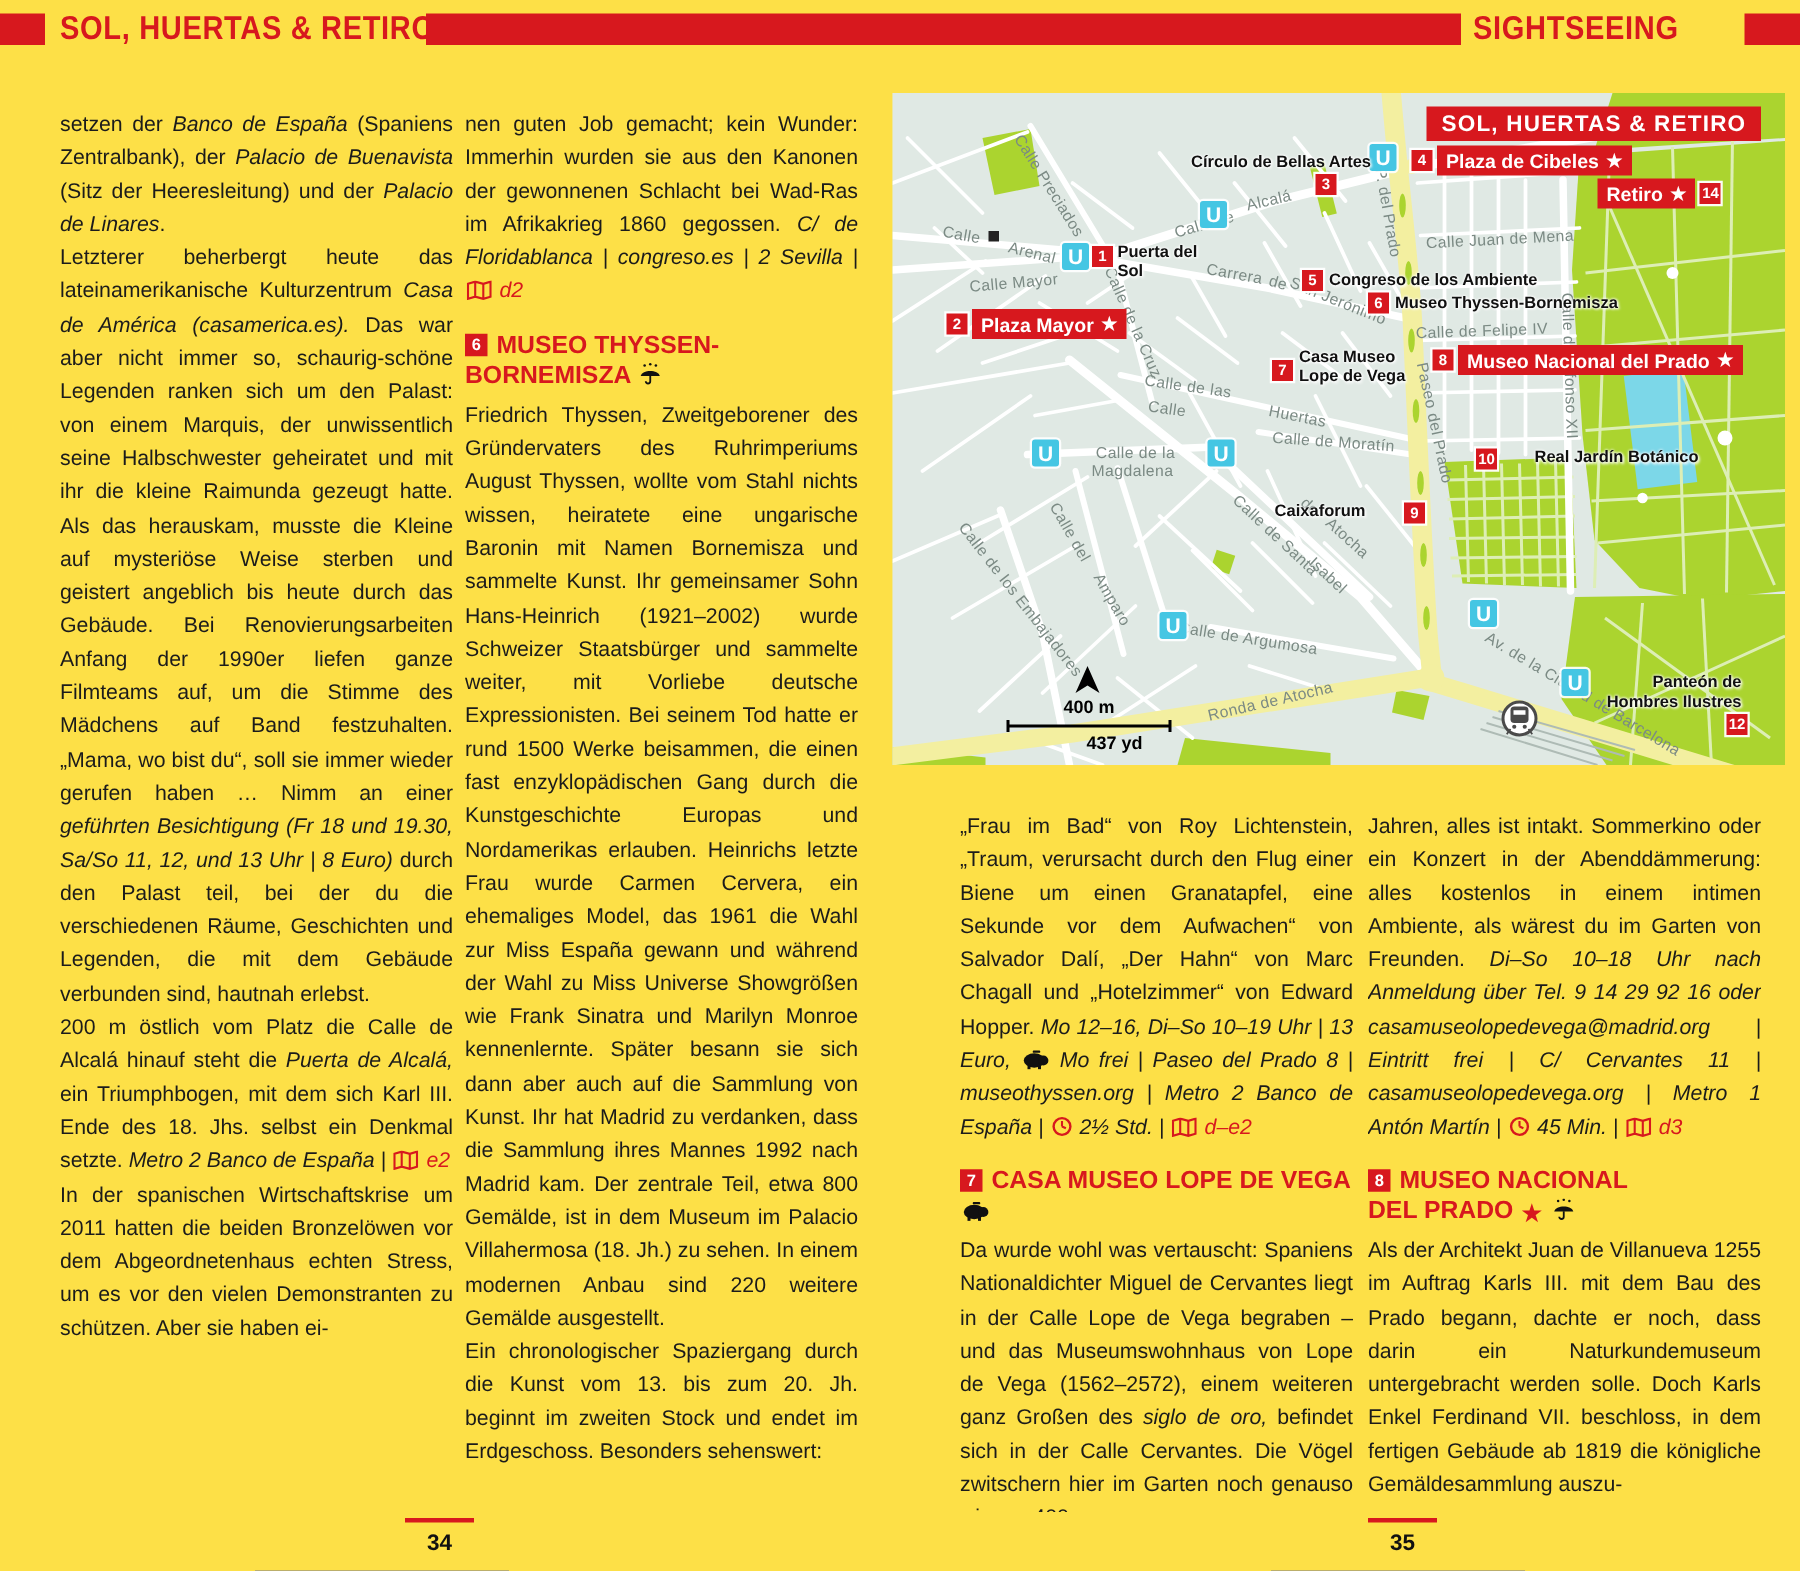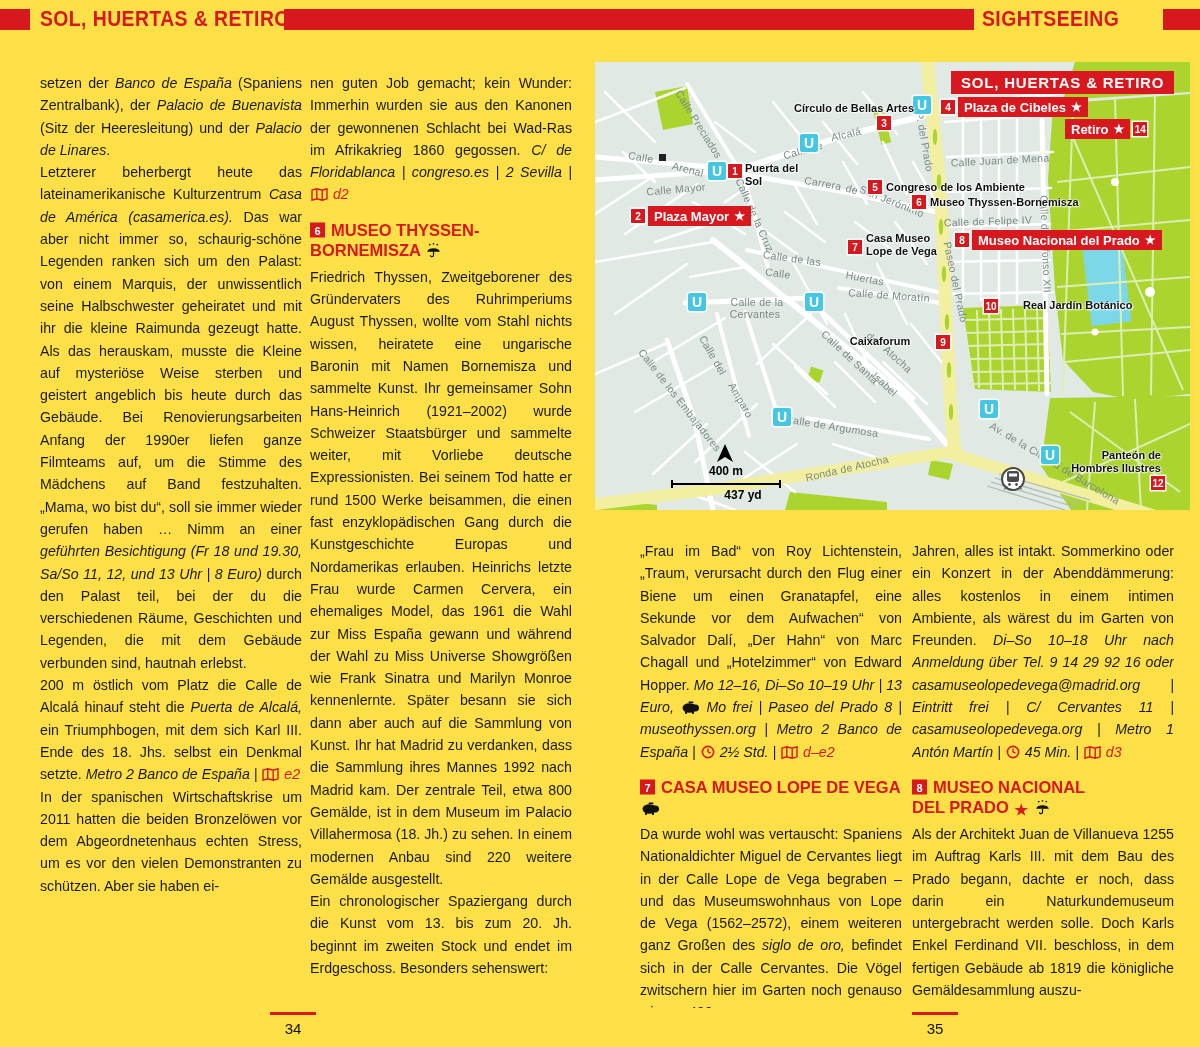--- a/index.html
+++ b/index.html
@@ -50,21 +50,21 @@
   .m-redbox .m-badge{position:static;flex:0 0 auto;}
   .m-redbox .box{background:var(--red);color:#fff;font-weight:bold;font-size:13px;
                  padding:2px 6px;white-space:nowrap;display:flex;align-items:center;gap:5px;height:16px;}
   .m-redbox .star{font-size:12px;line-height:1;}
   .m-title{position:absolute;left:356px;top:9px;background:var(--red);color:#fff;font-weight:bold;
            font-size:15px;letter-spacing:.8px;padding:3px 10px;white-space:nowrap;}
   .m-scale{position:absolute;font-weight:bold;font-size:12px;color:#000;transform:translate(-50%,-50%);}
 
   
   .footline{position:absolute;top:1012px;width:46px;height:3px;background:var(--red);}
-  .pageno{position:absolute;top:1020px;width:46px;text-align:center;font-weight:normal;
+  .pageno{position:absolute;top:1020px;width:46px;text-align:center;font-weight:bold;
           font-size:15px;color:#111;}
 </style>
 </head>
 <body>
 
 <div class="page">
 
   <div class="bar" id="bar-left"></div>
   <span class="htitle" id="htitle-left">SOL, HUERTAS &amp; RETIRO</span>
   <div class="bar" id="bar-mid"></div>
@@ -314,21 +314,21 @@
         <div class="m-label" style="left: 208px; top: 88px; transform: translate(-50%, -50%) rotate(-16deg);">Calle de</div>
         <div class="m-label" style="left: 251px; top: 72px; transform: translate(-50%, -50%) rotate(-13deg);">Alcalá</div>
         <div class="m-label" style="left: 160px; top: 153px; transform: translate(-50%, -50%) rotate(66deg);">Calle de la Cruz</div>
         <div class="m-label" style="left: 228px; top: 121px; transform: translate(-50%, -50%) rotate(10deg);">Carrera</div>
         <div class="m-label" style="left: 257px; top: 127px; transform: translate(-50%, -50%) rotate(16deg);">de</div>
         <div class="m-label" style="left: 297px; top: 139px; transform: translate(-50%, -50%) rotate(22deg);">San Jerónimo</div>
         <div class="m-label" style="left: 197px; top: 196px; transform: translate(-50%, -50%) rotate(8deg);">Calle de las</div>
         <div class="m-label" style="left: 270px; top: 216px; transform: translate(-50%, -50%) rotate(11deg);">Huertas</div>
         <div class="m-label" style="left: 183px; top: 211px; transform: translate(-50%, -50%) rotate(8deg);">Calle</div>
         <div class="m-label" style="left: 162px; top: 240px; transform: translate(-50%, -50%) rotate(0deg);">Calle de la</div>
-        <div class="m-label" style="left: 160px; top: 252px; transform: translate(-50%, -50%) rotate(0deg);">Cervantes</div>
+        <div class="m-label" style="left: 160px; top: 252px; transform: translate(-50%, -50%) rotate(0deg);">Magdalena</div>
         <div class="m-label" style="left: 118px; top: 293px; transform: translate(-50%, -50%) rotate(60deg);">Calle del</div>
         <div class="m-label" style="left: 146px; top: 338px; transform: translate(-50%, -50%) rotate(60deg);">Amparo</div>
         <div class="m-label" style="left: 85px; top: 338px; transform: translate(-50%, -50%) rotate(52deg);">Calle de los Embajadores</div>
         <div class="m-label" style="left: 237px; top: 364px; transform: translate(-50%, -50%) rotate(9deg);">Calle de Argumosa</div>
         <div class="m-label" style="left: 255px; top: 295px; transform: translate(-50%, -50%) rotate(43deg);">Calle de Santa</div>
         <div class="m-label" style="left: 290px; top: 322px; transform: translate(-50%, -50%) rotate(43deg);">Isabel</div>
         <div class="m-label" style="left: 294px; top: 233px; transform: translate(-50%, -50%) rotate(4deg);">Calle de Moratín</div>
         <div class="m-label" style="left: 278px; top: 276px; transform: translate(-50%, -50%) rotate(42deg);">de</div>
         <div class="m-label" style="left: 303px; top: 297px; transform: translate(-50%, -50%) rotate(42deg);">Atocha</div>
         <div class="m-label" style="left: 252px; top: 406px; transform: translate(-50%, -50%) rotate(-13deg);">Ronda de Atocha</div>

